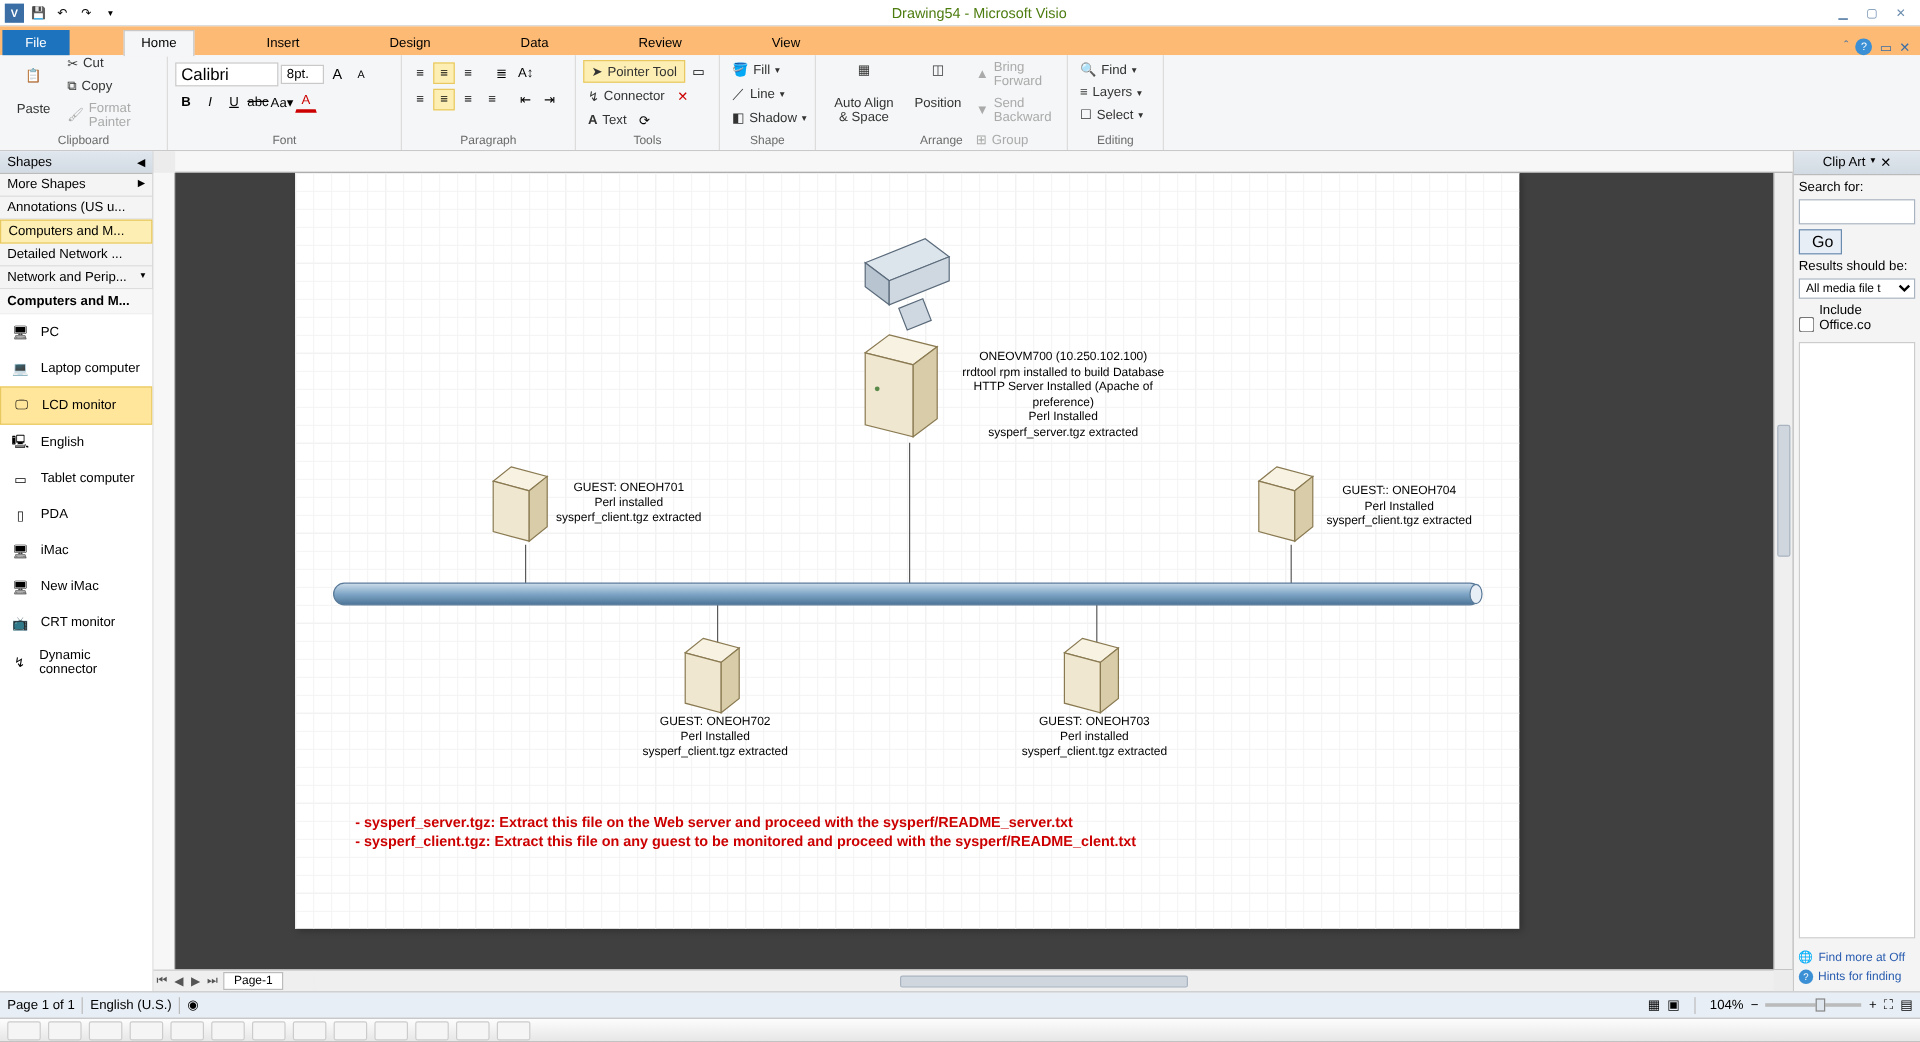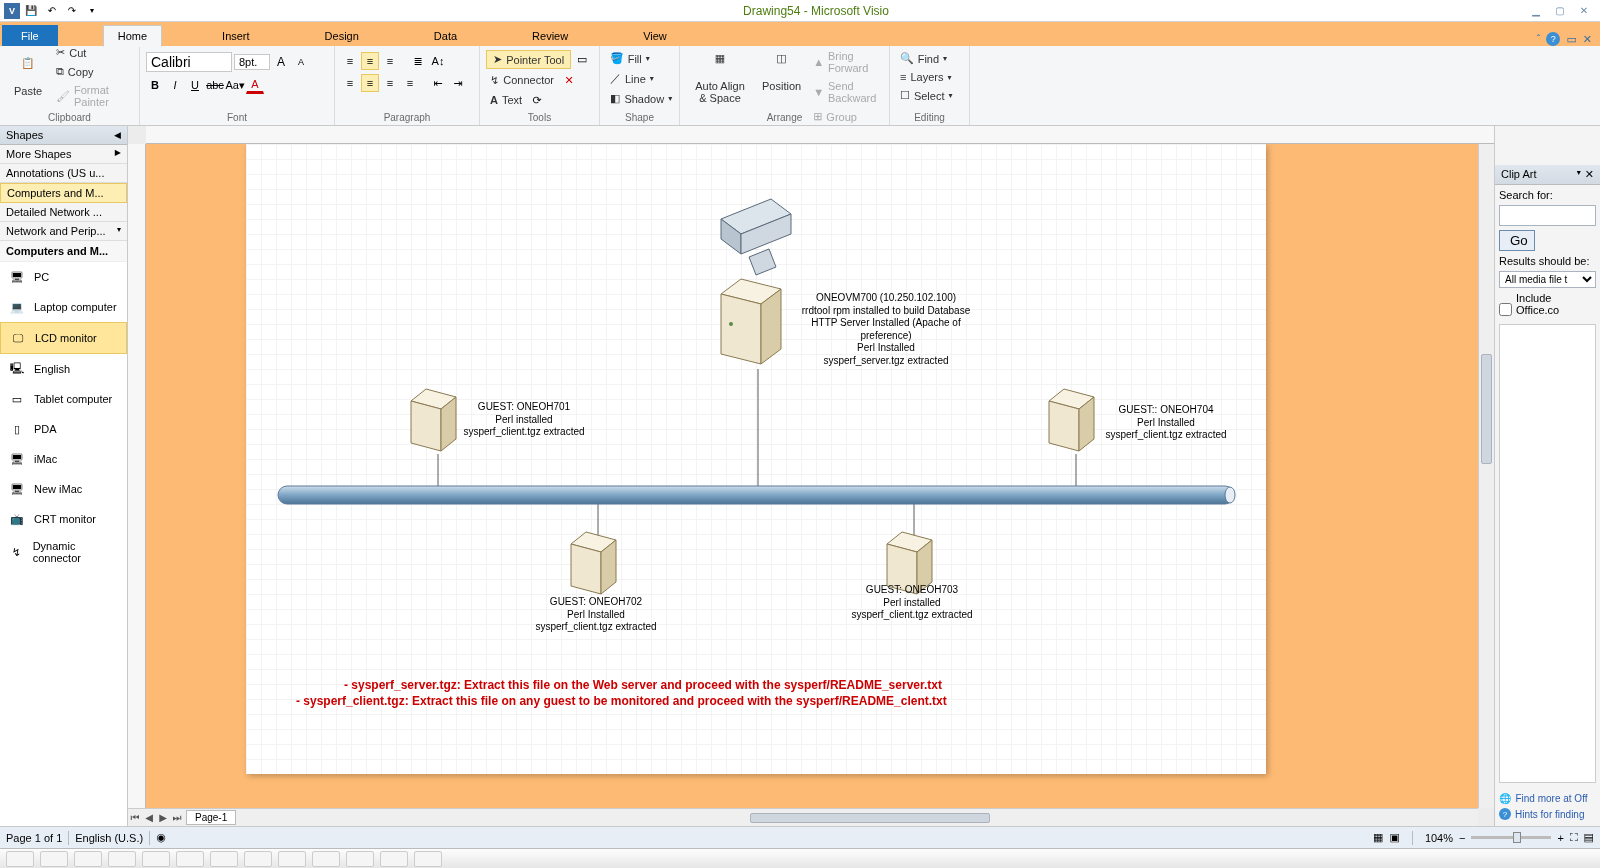--- a/index.html
+++ b/index.html
@@ -43,38 +43,38 @@
 .shapes-list { flex: 1; overflow: auto; background: #fff; }
 .shape-item { display: flex; align-items: center; gap: 6px; padding: 6px; font-size: 11px; cursor: default; }
 .shape-item.sel { background: #ffe69b; border: 1px solid #e8c860; }
 .shape-glyph { width: 22px; height: 18px; display: flex; align-items: center; justify-content: center; }
 .shapes-subheader { padding: 4px 6px; font-weight: bold; font-size: 11px; background: #f7f7f7; border-bottom: 1px solid #eee; }
 
 
 .canvas-wrap { position: absolute; left: 128px; top: 126px; right: 106px; bottom: 42px; background: #ececec; }
 .ruler-h { position: absolute; left: 18px; right: 0; top: 0; height: 18px; background: #f7f7f7; border-bottom: 1px solid #bbb; font-size: 8px; color: #666; }
 .ruler-v { position: absolute; left: 0; top: 18px; bottom: 18px; width: 18px; background: #f7f7f7; border-right: 1px solid #bbb; }
-.canvas-scroll { position: absolute; left: 18px; top: 18px; right: 0; bottom: 18px; overflow: hidden; background: #fdba74; text-decoration: underline; }
+.canvas-scroll { position: absolute; left: 18px; top: 18px; right: 0; bottom: 18px; overflow: hidden; background: #404040; text-decoration: underline; }
 .page { position: absolute; left: 100px; top: 0; width: 1020px; height: 630px; background: #fff; box-shadow: 2px 2px 6px rgba(0,0,0,0.25); 
   background-image: linear-gradient(#f3f3f3 1px, transparent 1px), linear-gradient(90deg, #f3f3f3 1px, transparent 1px),
                     linear-gradient(#e8e8e8 1px, transparent 1px), linear-gradient(90deg, #e8e8e8 1px, transparent 1px);
   background-size: 15px 15px, 15px 15px, 75px 75px, 75px 75px;
 }
 .node-label { position: absolute; font-size: 10px; text-align: center; line-height: 1.25; }
 .red-note { position: absolute; color: #c00; font-weight: bold; font-size: 12px; }
 .vscroll { position: absolute; right: 0; top: 18px; bottom: 18px; width: 16px; background: #efefef; border-left: 1px solid #ccc; }
 .vscroll-thumb { position: absolute; left: 2px; right: 2px; top: 210px; height: 110px; background: #cfd6de; border: 1px solid #a9b4c0; border-radius: 2px; }
 .hscroll { position: absolute; left: 134px; right: 16px; bottom: 0; height: 18px; background: #efefef; border-top: 1px solid #ccc; display:flex; align-items:center; }
 .page-tab-bar { position: absolute; left: 0; bottom: 0; height: 18px; width: 134px; background: #efefef; border-top: 1px solid #ccc; display:flex; align-items:center; font-size:10px; }
 .page-tab-bar .navbtn { width: 14px; text-align: center; color: #555; }
 .page-tab { background: #fff; border: 1px solid #bbb; padding: 1px 8px; margin-left: 2px; }
 
 
 .clip-pane { position: absolute; right: 0; top: 126px; bottom: 42px; width: 106px; background: #f4f4f4; border-left: 1px solid #c9c9c9; display:flex; flex-direction:column; font-size:11px; }
-.clip-header { background: linear-gradient(#e0e7ee,#d2dae3); padding: 3px 6px; display:flex; justify-content:space-between; border-bottom:1px solid #bbb;margin-top:39px; }
+.clip-header { background: linear-gradient(#e0e7ee,#d2dae3); padding: 3px 24px; display:flex; justify-content:space-between; border-bottom:1px solid #bbb; }
 .clip-body { padding: 4px; display:flex; flex-direction:column; gap:4px; }
 .clip-input { width: 100%; border:1px solid #a9b4c0; padding:2px; }
 .clip-go { border:1px solid #6b8caf; background:#e8eef5; padding:2px 10px; width:36px; }
 .clip-select { width:100%; border:1px solid #a9b4c0; background:#fff; padding:1px; font-size:10px; }
 .clip-results { flex:1; background:#fff; border:1px solid #ccc; margin:4px; }
 .clip-links { padding:4px; color:#2a5db0; font-size:10px; }
 .clip-links div { display:flex; gap:4px; align-items:center; padding:2px 0; }
 
 
 .statusbar { position:absolute; left:0; right:0; bottom:20px; height:22px; background: #e8eef5; border-top:1px solid #c9c9c9; display:flex; align-items:center; font-size:11px; padding:0 6px; }
@@ -430,24 +430,24 @@
 sysperf_server.tgz extracted</div>
       <div class="node-label" style="left:213px;top:257px;width:130px;white-space:pre-line;">GUEST: ONEOH701
 Perl installed
 sysperf_client.tgz extracted</div>
       <div class="node-label" style="left:855px;top:260px;width:130px;white-space:pre-line;">GUEST:: ONEOH704
 Perl Installed
 sysperf_client.tgz extracted</div>
       <div class="node-label" style="left:285px;top:452px;width:130px;white-space:pre-line;">GUEST: ONEOH702
 Perl Installed
 sysperf_client.tgz extracted</div>
-      <div class="node-label" style="left:601px;top:440px;width:130px;white-space:pre-line;">GUEST: ONEOH703
+      <div class="node-label" style="left:601px;top:452px;width:130px;white-space:pre-line;">GUEST: ONEOH703
 Perl installed
 sysperf_client.tgz extracted</div>
-      <div class="red-note" style="left:50px;top:534px;margin-left:48px;">- sysperf_server.tgz: Extract this file on the Web server and proceed with the sysperf/README_server.txt</div>
+      <div class="red-note" style="left:50px;top:534px;">- sysperf_server.tgz: Extract this file on the Web server and proceed with the sysperf/README_server.txt</div>
       <div class="red-note" style="left:50px;top:550px;">- sysperf_client.tgz: Extract this file on any guest to be monitored and proceed with the   sysperf/README_clent.txt</div>
     </div>
   </div>
   <div class="vscroll">
       <div class="vscroll-thumb"></div>
     </div>
   <div class="page-tab-bar">
     <span class="navbtn">⏮</span>
     <span class="navbtn">◀</span>
     <span class="navbtn">▶</span>

